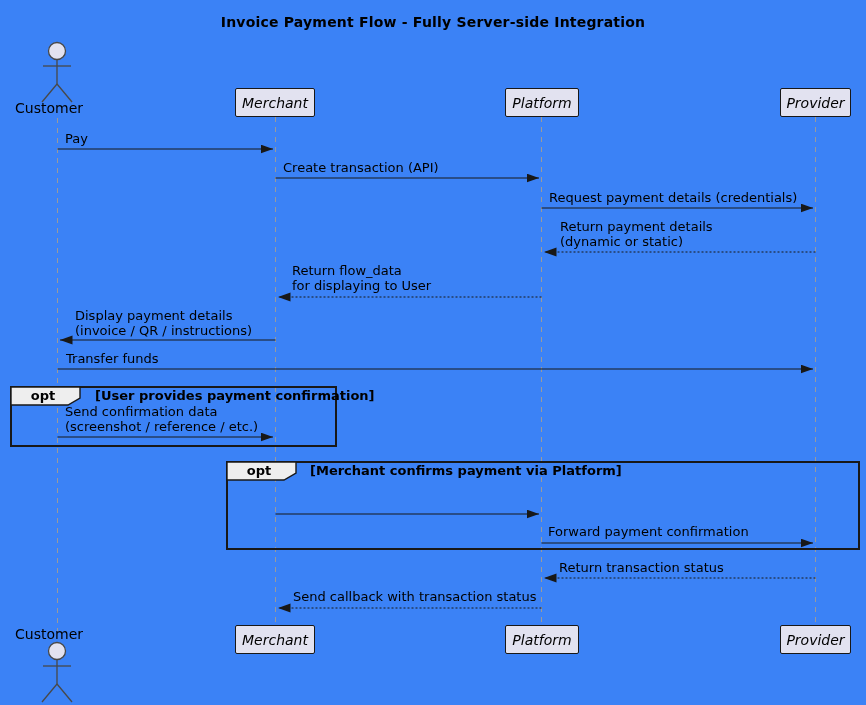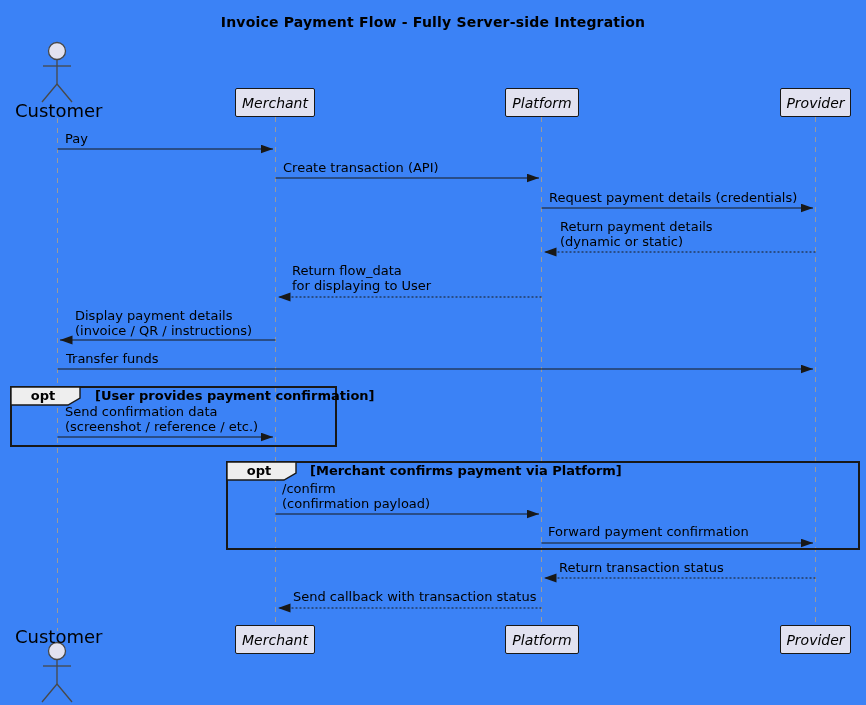--- a/index.html
+++ b/index.html
@@ -12,21 +12,21 @@
   .title {
     position:absolute; left:0; top:14px; width:866px; text-align:center;
     font-size:14px; font-weight:bold; letter-spacing:0.2px;
   }
   .pbox {
     position:absolute; background:#E2E2F0; border:1.4px solid #181818;
     border-radius:2px; display:flex; align-items:center; justify-content:center;
     font-size:14px;
     font-style:italic;
   }
-  .actor-label { position:absolute; font-size:18px; text-align:center; }
+  .actor-label { position:absolute; font-size:14px; }
   .msg { position:absolute; font-size:13px; line-height:14.5px; white-space:pre-line; }
   .opt-kw { position:absolute; font-size:13px; font-weight:bold; text-align:center; }
   .opt-cond { position:absolute; font-size:13px; font-weight:bold; white-space:nowrap; }
 </style>
 </head>
 <body>
 
 <div class="canvas">
 
   <svg class="layer" width="866" height="705" viewBox="0 0 866 705">
@@ -105,22 +105,20 @@
   <div class="msg" style="left:549px; top:191px;">Request payment details (credentials)</div>
   <div class="msg" style="left:560px; top:220px;">Return payment details
 (dynamic or static)</div>
   <div class="msg" style="left:292px; top:264px;">Return flow_data
 for displaying to User</div>
   <div class="msg" style="left:75px;  top:309px;">Display payment details
 (invoice / QR / instructions)</div>
   <div class="msg" style="left:66px;  top:352px;">Transfer funds</div>
   <div class="msg" style="left:65px;  top:405px;">Send confirmation data
 (screenshot / reference / etc.)</div>
-  <div class="msg" style="left:282px; top:482px;">/confirm
-(confirmation payload)</div>
   <div class="msg" style="left:548px; top:525px;">Forward payment confirmation</div>
   <div class="msg" style="left:559px; top:561px;">Return transaction status</div>
   <div class="msg" style="left:293px; top:590px;">Send callback with transaction status</div>
 
   <div class="opt-kw" style="left:11px;  top:388px; width:64px;">opt</div>
   <div class="opt-cond" style="left:95px;  top:388px;">[User provides payment confirmation]</div>
   <div class="opt-kw" style="left:227px; top:463px; width:64px;">opt</div>
   <div class="opt-cond" style="left:310px; top:463px;">[Merchant confirms payment via Platform]</div>
 
 </div>

